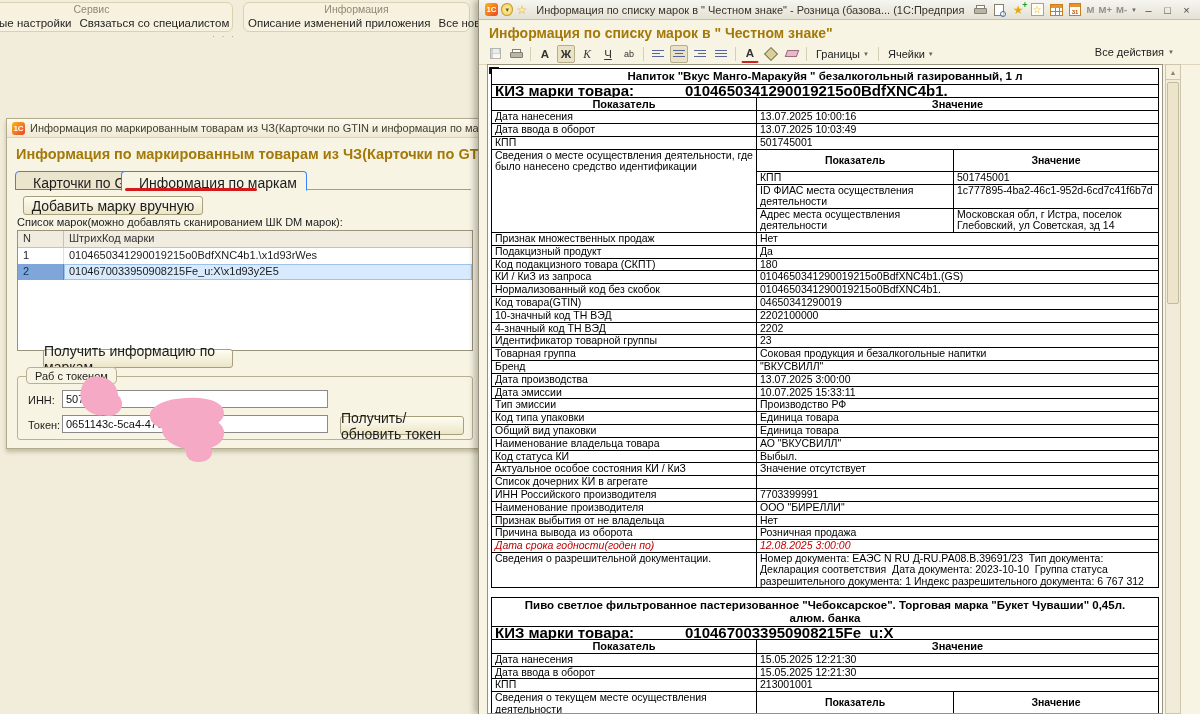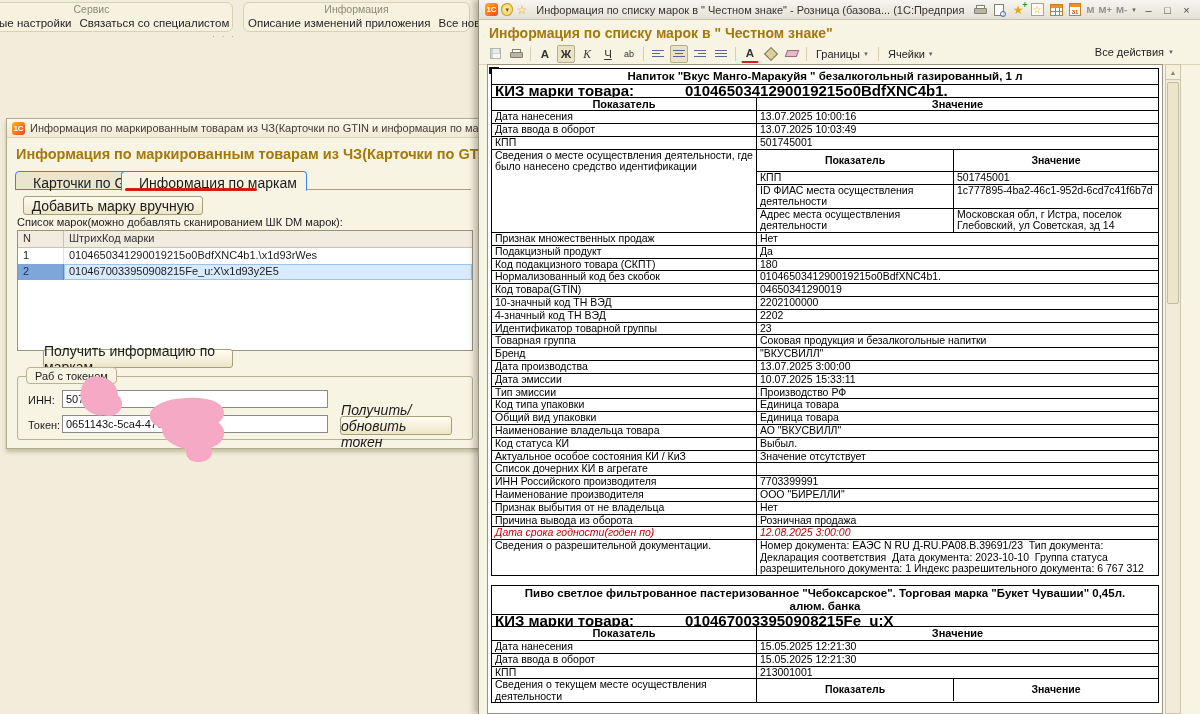--- a/index.html
+++ b/index.html
@@ -57,21 +57,21 @@
   .lrow.sel .ln { background:#7ea6d8; color:#10305e; border-right:1px solid #5d86bd; }
   .lrow.sel .lc { background:#d8eafd; outline:1px solid #9ec2ea; outline-offset:-1px; }
   .btn-get { position:absolute; left:16px; top:230px; width:190px; height:19px;margin-left:20px; }
   .tokbox { position:absolute; left:10px; top:257px; width:456px; height:64px;
     border:1px solid #b9b194; border-radius:3px; }
   .tokbox-caption { position:absolute; left:8px; top:-10px; padding:0 8px; height:17px;
     font-size:11px; line-height:16px; background:#f8f4e4; border:1px solid #b9b194; border-radius:4px; }
   .fld-label { position:absolute; font-size:11px; }
   .fld { position:absolute; height:18px; border:1px solid #8a8a8a; background:#fff;
     font-family:"Liberation Sans",sans-serif; font-size:11px; padding:0 3px; color:#111; }
-  .btn-token { position:absolute; left:322px; top:39px; width:112px; height:19px;font-style:italic; }
+  .btn-token { position:absolute; left:322px; top:39px; width:124px; height:19px; }
 
   
   .blob { position:absolute; z-index:4; background:#f5a9c4; }
   .blobA { left:80px; top:377px; width:38px; height:38px; border-radius:45% 55% 50% 60%; transform:rotate(15deg); }
   .blobA2 { left:96px; top:392px; width:26px; height:24px; border-radius:50%; }
   .blobB { left:150px; top:398px; width:74px; height:34px; border-radius:40% 50% 45% 55%; transform:rotate(-6deg); }
   .blobB2 { left:162px; top:414px; width:62px; height:36px; border-radius:50% 45% 55% 50%; transform:rotate(8deg); }
   .blobB3 { left:186px; top:440px; width:26px; height:22px; border-radius:50% 60% 50% 45%; }
 
   
@@ -386,20 +386,24 @@
           </div>
           <div class="rrow">
             <div class="c l">Подакцизный продукт</div>
             <div class="c v">Да</div>
           </div>
           <div class="rrow">
             <div class="c l">Код подакцизного товара (СКПТ)</div>
             <div class="c v">180</div>
           </div>
           <div class="rrow">
+            <div class="c l">КИ / КиЗ из запроса</div>
+            <div class="c v">0104650341290019215o0BdfXNC4b1.(GS)</div>
+          </div>
+          <div class="rrow">
             <div class="c l">Нормализованный код без скобок</div>
             <div class="c v">0104650341290019215o0BdfXNC4b1.</div>
           </div>
           <div class="rrow">
             <div class="c l">Код товара(GTIN)</div>
             <div class="c v">04650341290019</div>
           </div>
           <div class="rrow">
             <div class="c l">10-значный код ТН ВЭД</div>
             <div class="c v">2202100000</div>

